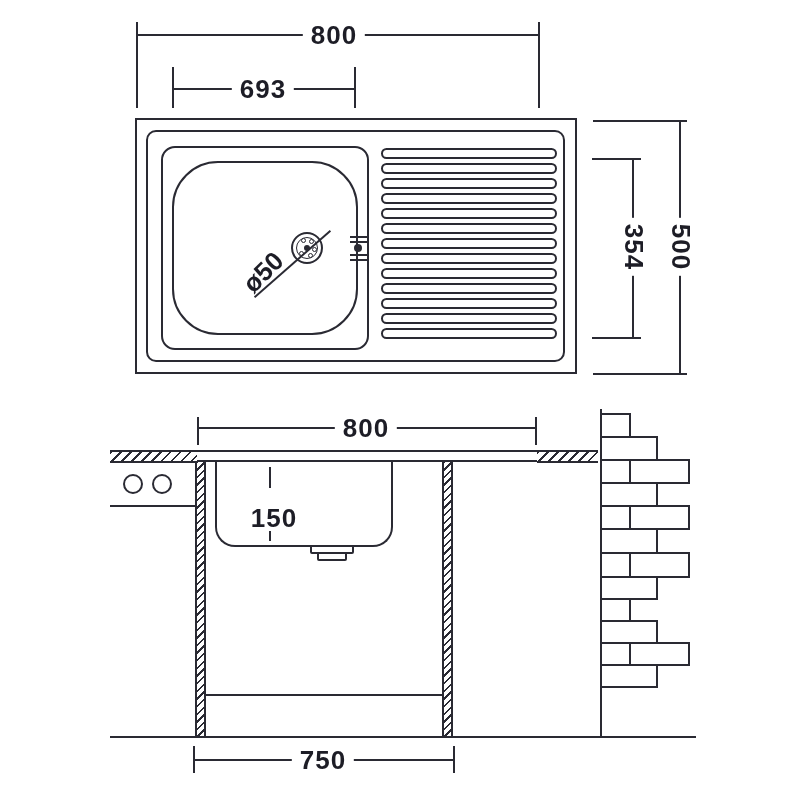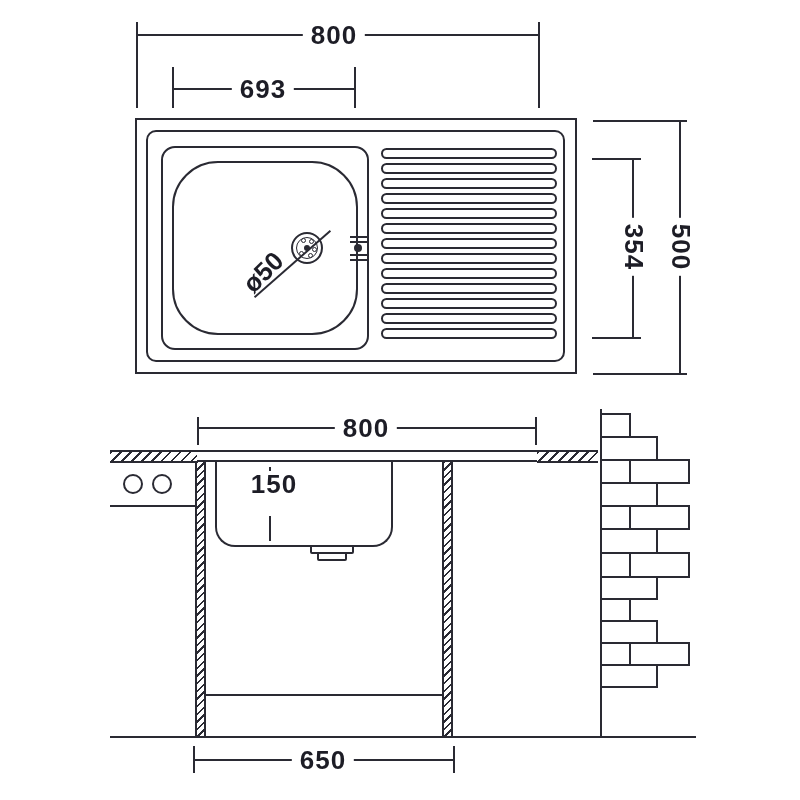--- a/index.html
+++ b/index.html
@@ -77,21 +77,21 @@
   <div class="abs hatch-counter" style="left:537px; top:450px; width:61px; height:13px;"></div>
 
   <div class="abs" style="left:197px; top:450px; width:340px; height:12px; border-top:2px solid var(--ln); border-bottom:2px solid var(--ln);"></div>
 
   <div class="abs" style="left:215px; top:460px; width:178px; height:87px; border-left:2px solid var(--ln); border-right:2px solid var(--ln); border-bottom:2px solid var(--ln); border-radius:0 0 20px 20px;"></div>
   <div class="abs rect" style="left:310px; top:545px; width:44px; height:9px; border-radius:2px;"></div>
   <div class="abs rect" style="left:317px; top:552px; width:30px; height:9px; border-radius:2px;"></div>
 
   <div class="abs vln" style="left:269px; top:467px; height:21px;"></div>
   <div class="abs vln" style="left:269px; top:516px; height:25px;"></div>
-  <div class="abs dim-label" style="left:274px; top:484px; padding:0 2px;">150</div>
+  <div class="abs dim-label" style="left:274px; top:518px; padding:0 2px;">150</div>
 
   <div class="abs hatch-leg" style="left:195px; top:461px; width:11px; height:276px;"></div>
   <div class="abs hatch-leg" style="left:442px; top:461px; width:11px; height:276px;"></div>
   <div class="abs hln" style="left:205px; top:694px; width:238px;"></div>
 
   <div class="abs circle" style="left:123px; top:474px; width:20px; height:20px;"></div>
   <div class="abs circle" style="left:152px; top:474px; width:20px; height:20px;"></div>
   <div class="abs hln" style="left:110px; top:505px; width:87px;"></div>
 
   <div class="abs hln" style="left:110px; top:736px; width:586px;"></div>
@@ -100,21 +100,21 @@
   <div id="bricks-holder"></div>
 
   <div class="abs vln" style="left:197px; top:417px; height:28px;"></div>
   <div class="abs vln" style="left:535px; top:417px; height:28px;"></div>
   <div class="abs hln" style="left:198px; top:427px; width:338px;"></div>
   <div class="abs dim-label" style="left:366px; top:428px;">800</div>
 
   <div class="abs vln" style="left:193px; top:746px; height:27px;"></div>
   <div class="abs vln" style="left:453px; top:746px; height:27px;"></div>
   <div class="abs hln" style="left:194px; top:759px; width:260px;"></div>
-  <div class="abs dim-label" style="left:323px; top:760px;">650</div>
+  <div class="abs dim-label" style="left:323px; top:760px;">750</div>
 
 <div class="rib" style="top: 148px;"></div>
     <div class="rib" style="top: 163px;"></div>
     <div class="rib" style="top: 178px;"></div>
     <div class="rib" style="top: 193px;"></div>
     <div class="rib" style="top: 208px;"></div>
     <div class="rib" style="top: 223px;"></div>
     <div class="rib" style="top: 238px;"></div>
     <div class="rib" style="top: 253px;"></div>
     <div class="rib" style="top: 268px;"></div>

